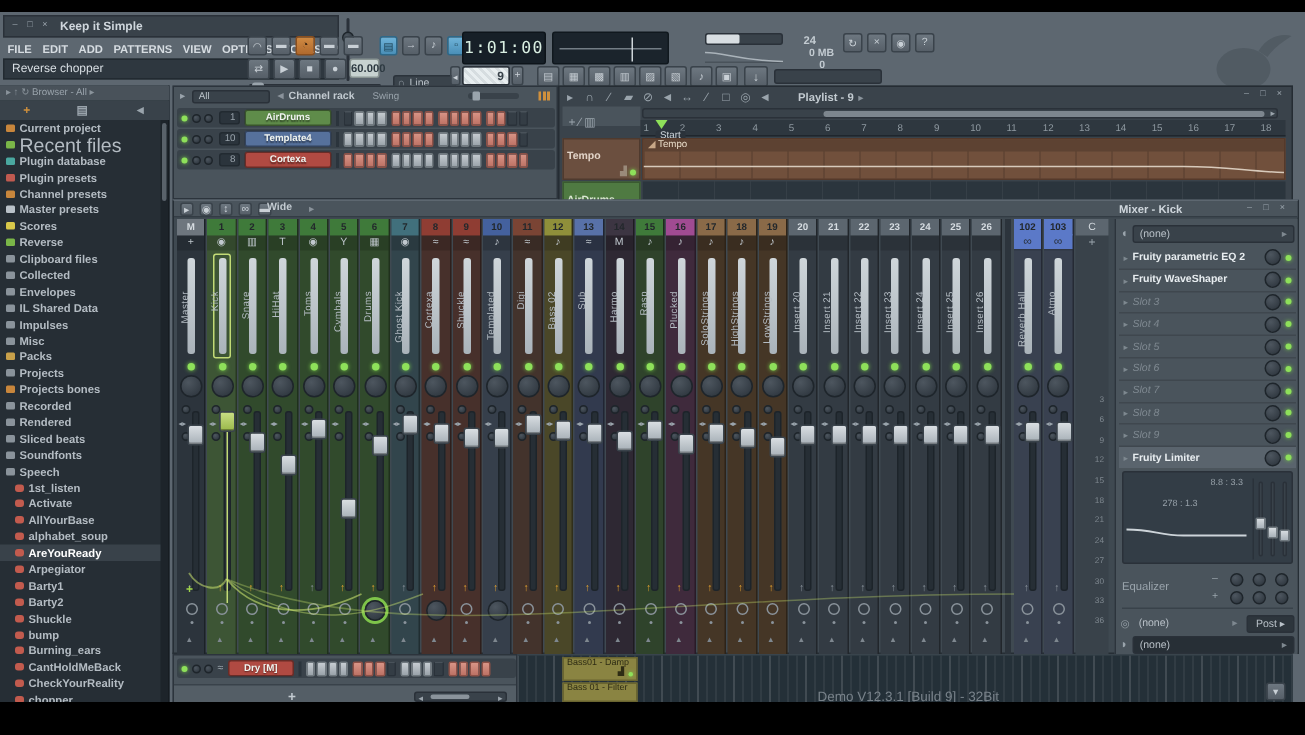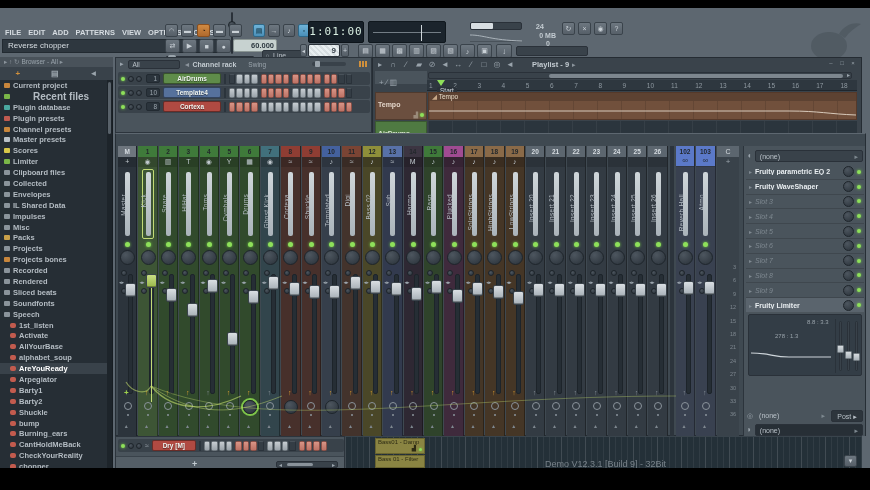--- a/index.html
+++ b/index.html
@@ -32,20 +32,28 @@
 #watermark{color:#78828a;font-size:9px}
 .it{font-style:italic}
 svg{display:block}
 </style>
 </head>
 <body>
 
 <div id="app">
 <div id="ui">
 
+  <div class="abs" id="titlebar">
+    <div style="display:flex;gap:2px;margin-left:3px">
+      <div class="winbtn">–</div>
+      <div class="winbtn">□</div>
+      <div class="winbtn">×</div>
+    </div>
+    <span id="title">Keep it Simple</span>
+  </div>
   <div class="abs" id="menubar">
         <span>FILE</span>
         <span>EDIT</span>
         <span>ADD</span>
         <span>PATTERNS</span>
         <span>VIEW</span>
         <span>OPTIONS</span>
         <span>TOOLS</span>
         <span>?</span>
       </div>
@@ -68,21 +76,21 @@
         <div class="btn" style="width: 12px; height: 13px; font-size: 7px;">→</div>
         <div class="btn" style="width: 12px; height: 13px; font-size: 7px;">♪</div>
         <div class="btn blue" style="width: 12px; height: 13px; font-size: 7px;">▫</div>
       </div>
   <div class="abs" id="transicons" style="left:165px;top:31px;display:flex;gap:2px">
         <div class="btn" style="width: 15px; height: 14px; font-size: 7px;">⇄</div>
         <div class="btn" style="width: 15px; height: 14px; font-size: 7px;">▶</div>
         <div class="btn" style="width: 15px; height: 14px; font-size: 7px;">■</div>
         <div class="btn" style="width: 15px; height: 14px; font-size: 7px;">●</div>
       </div>
-  <div class="abs inset" style="left:233px;top:31px;width:44px;height:13px;background:#c7d2d0;border-color:#8a9593;color:#2e3a42;font-size:7.5px;font-weight:bold;text-align:right;line-height:12px;padding-right:2px">60.000</div>
+  <div class="abs inset" style="left:233px;top:31px;width:20px;height:13px;background:#c7d2d0;border-color:#8a9593;color:#2e3a42;font-size:7.5px;font-weight:bold;text-align:right;line-height:12px;padding-right:2px">60.000</div>
   <div class="abs" style="left:262px;top:42px;width:42px;height:11px;background:#3a434b;border:1px solid #2b333b;border-radius:2px;color:#b9c1c8;font-size:7px;line-height:9px;padding-left:10px">
     <span class="abs" style="left:2px;top:0;color:#8a939b">∩</span>
     <span>Line</span>
   </div>
   <div class="abs" style="left:166px;top:47px;width:88px;height:4px">
     <div class="abs inset" style="left:0;top:1px;width:88px;height:2px"></div>
     <div class="abs" style="left:2px;top:0;width:8px;height:4px;background:#9aa4ac;border-radius:2px"></div>
   </div>
 
   <div class="abs" id="timedisp">1:01:00</div>
@@ -142,21 +150,21 @@
           <div style="color: rgb(154, 164, 172); font-size: 8px; font-weight: bold;">▤</div>
           <div style="color: rgb(154, 164, 172); font-size: 8px; font-weight: bold;">◄</div>
         </div>
     <div class="abs" id="browser-list" style="left:0;top:23px;width:108px;height:388px;overflow:hidden">
           <div style="display: flex; align-items: center; height: 10.9px; padding-left: 4px; gap: 3px;">
             <div style="width: 6px; height: 5px; background: rgb(200, 134, 60); border-radius: 1px; flex: 0 0 auto;"></div>
             <div style="color: rgb(180, 188, 195); font-size: 7.5px; font-weight: bold; white-space: nowrap;">Current project</div>
           </div>
           <div style="display: flex; align-items: center; height: 10.9px; padding-left: 4px; gap: 3px;">
             <div style="width: 6px; height: 5px; background: rgb(122, 182, 72); border-radius: 1px; flex: 0 0 auto;"></div>
-            <div style="color: rgb(180, 188, 195); font-size: 10px; font-weight: bold; white-space: nowrap; margin-left: 20px;">Recent files</div>
+            <div style="color: rgb(180, 188, 195); font-size: 13px; font-weight: normal; white-space: nowrap;">Recent files</div>
           </div>
           <div style="display: flex; align-items: center; height: 10.9px; padding-left: 4px; gap: 3px;">
             <div style="width: 6px; height: 5px; background: rgb(74, 168, 160); border-radius: 1px; flex: 0 0 auto;"></div>
             <div style="color: rgb(180, 188, 195); font-size: 7.5px; font-weight: bold; white-space: nowrap;">Plugin database</div>
           </div>
           <div style="display: flex; align-items: center; height: 10.9px; padding-left: 4px; gap: 3px;">
             <div style="width: 6px; height: 5px; background: rgb(192, 90, 80); border-radius: 1px; flex: 0 0 auto;"></div>
             <div style="color: rgb(180, 188, 195); font-size: 7.5px; font-weight: bold; white-space: nowrap;">Plugin presets</div>
           </div>
           <div style="display: flex; align-items: center; height: 10.9px; padding-left: 4px; gap: 3px;">
@@ -166,21 +174,21 @@
           <div style="display: flex; align-items: center; height: 10.9px; padding-left: 4px; gap: 3px;">
             <div style="width: 6px; height: 5px; background: rgb(185, 193, 200); border-radius: 1px; flex: 0 0 auto;"></div>
             <div style="color: rgb(180, 188, 195); font-size: 7.5px; font-weight: bold; white-space: nowrap;">Master presets</div>
           </div>
           <div style="display: flex; align-items: center; height: 10.9px; padding-left: 4px; gap: 3px;">
             <div style="width: 6px; height: 5px; background: rgb(216, 200, 74); border-radius: 1px; flex: 0 0 auto;"></div>
             <div style="color: rgb(180, 188, 195); font-size: 7.5px; font-weight: bold; white-space: nowrap;">Scores</div>
           </div>
           <div style="display: flex; align-items: center; height: 10.9px; padding-left: 4px; gap: 3px;">
             <div style="width: 6px; height: 5px; background: rgb(122, 182, 72); border-radius: 1px; flex: 0 0 auto;"></div>
-            <div style="color: rgb(180, 188, 195); font-size: 7.5px; font-weight: bold; white-space: nowrap;">Limiter</div>
+            <div style="color: rgb(180, 188, 195); font-size: 7.5px; font-weight: bold; white-space: nowrap;">Reverse</div>
           </div>
           <div style="display: flex; align-items: center; height: 10.9px; padding-left: 4px; gap: 3px;">
             <div style="width: 6px; height: 5px; background: rgb(138, 147, 155); border-radius: 1px; flex: 0 0 auto;"></div>
             <div style="color: rgb(180, 188, 195); font-size: 7.5px; font-weight: bold; white-space: nowrap;">Clipboard files</div>
           </div>
           <div style="display: flex; align-items: center; height: 10.9px; padding-left: 4px; gap: 3px;">
             <div style="width: 6px; height: 5px; background: rgb(138, 147, 155); border-radius: 1px; flex: 0 0 auto;"></div>
             <div style="color: rgb(180, 188, 195); font-size: 7.5px; font-weight: bold; white-space: nowrap;">Collected</div>
           </div>
           <div style="display: flex; align-items: center; height: 10.9px; padding-left: 4px; gap: 3px;">
@@ -502,20 +510,37 @@
       <span class="abs" style="left:76px;top:2px;color:#c3cbd1;font-size:9px;font-weight:bold">+</span>
       <div class="abs inset" style="left:160px;top:4px;width:62px;height:7px">
         <span class="abs" style="left:2px;top:-1px;color:#9aa4ac;font-size:6px">◂</span>
         <div class="abs" style="left:10px;top:1px;width:26px;height:3px;background:#8a939b;border-radius:2px"></div>
         <span class="abs" style="right:2px;top:-1px;color:#9aa4ac;font-size:6px">▸</span>
       </div>
     </div>
   </div>
 
   <div class="abs" style="left:115px;top:125px;width:751px;height:303px;background:#3f4951;border:1px solid #262e35;border-top-color:#5d6770">
+    <div class="abs" style="left:0;top:0;width:749px;height:11px;background:#4a545c;border-bottom:1px solid #333c44">
+      <div class="abs" id="mixer-tb-icons" style="left:4px;top:0;display:flex;gap:4px;align-items:center;height:11px">
+            <div class="btn" style="width: 9px; height: 9px; font-size: 7px;">▸</div>
+            <div class="btn" style="width: 9px; height: 9px; font-size: 7px;">◉</div>
+            <div class="btn" style="width: 9px; height: 9px; font-size: 7px;">↕</div>
+            <div class="btn" style="width: 9px; height: 9px; font-size: 7px;">∞</div>
+            <div class="btn" style="width: 9px; height: 9px; font-size: 7px;">▬</div>
+          </div>
+      <span class="abs" style="left:62px;top:1px;color:#c3cbd1;font-size:7px;font-weight:bold">Wide</span>
+      <span class="abs" style="left:90px;top:1px;color:#8a939b;font-size:7px">▸</span>
+      <span class="abs" style="left:630px;top:1px;color:#cfd6dc;font-size:7.5px;font-weight:bold">Mixer - Kick</span>
+      <div class="abs" style="right:6px;top:2px;display:flex;gap:3px">
+        <div class="winbtn">–</div>
+        <div class="winbtn">□</div>
+        <div class="winbtn">×</div>
+      </div>
+    </div>
     <div class="abs" id="strips" style="left:2px;top:12px;width:625px;height:290px">
           <div style="position: absolute; left: 0px; top: 0px; width: 19.4px; height: 290px; background: rgb(44, 52, 60); border-right: 1px solid rgba(0, 0, 0, 0.35);">
             <div style="height: 11px; background: rgb(110, 118, 126); color: rgb(214, 220, 225); font-size: 6.5px; font-weight: bold; text-align: center; line-height: 11px;">M</div>
             <div style="height: 10px; color: rgb(192, 200, 206); font-size: 7px; text-align: center; line-height: 10px; background: rgba(0, 0, 0, 0.15);">+</div>
             <div style="position: absolute; left: 7.2px; top: 26px; width: 5px; height: 64px; background: linear-gradient(rgb(207, 214, 218), rgb(170, 179, 186)); border-radius: 2px;"></div>
             <div class="vname" style="left: 2px; top: 48px; max-height: 62px;">Master</div>
             <div class="led" style="position: absolute; left: 7.2px; top: 96px; width: 5px; height: 5px;"></div>
             <div class="knob" style="position: absolute; left: 2.2px; top: 104px; width: 15px; height: 15px;"></div>
             <div class="knob" style="position: absolute; left: 3px; top: 124px; width: 6px; height: 6px;"></div>
             <div style="position: absolute; left: 1px; top: 133px; font-size: 5px; color: rgb(154, 164, 172);">◂▸</div>
@@ -1114,20 +1139,33 @@
         <div class="abs" style="left:86px;top:4px;width:26px;height:54px;border-left:1px solid #2a323a">
           <div class="abs inset" style="left:3px;top:2px;width:3px;height:50px"></div>
           <div class="abs inset" style="left:11px;top:2px;width:3px;height:50px"></div>
           <div class="abs inset" style="left:19px;top:2px;width:3px;height:50px"></div>
           <div class="abs" style="left:1px;top:26px;width:7px;height:8px;background:linear-gradient(#d6dbdf,#aab3ba);border:1px solid #70797f;border-radius:1px"></div>
           <div class="abs" style="left:9px;top:32px;width:7px;height:8px;background:linear-gradient(#d6dbdf,#aab3ba);border:1px solid #70797f;border-radius:1px"></div>
           <div class="abs" style="left:17px;top:34px;width:7px;height:8px;background:linear-gradient(#d6dbdf,#aab3ba);border:1px solid #70797f;border-radius:1px"></div>
         </div>
       </div>
 
+      <div class="abs" style="left:4px;top:234px;width:114px;height:26px;border-bottom:1px solid #39424a">
+        <span style="color:#9aa4ac;font-size:7.5px">Equalizer</span>
+        <div class="abs" id="eq-knobs" style="right:0;top:0;width:56px;height:24px">
+              <div class="knob" style="position: absolute; left: 14px; top: 2px; width: 9px; height: 9px;"></div>
+              <div class="knob" style="position: absolute; left: 29px; top: 2px; width: 9px; height: 9px;"></div>
+              <div class="knob" style="position: absolute; left: 44px; top: 2px; width: 9px; height: 9px;"></div>
+              <div class="knob" style="position: absolute; left: 14px; top: 14px; width: 9px; height: 9px;"></div>
+              <div class="knob" style="position: absolute; left: 29px; top: 14px; width: 9px; height: 9px;"></div>
+              <div class="knob" style="position: absolute; left: 44px; top: 14px; width: 9px; height: 9px;"></div>
+              <div style="position: absolute; left: 2px; top: 2px; color: rgb(154, 164, 172); font-size: 7px;">–</div>
+              <div style="position: absolute; left: 2px; top: 14px; color: rgb(154, 164, 172); font-size: 7px;">+</div>
+            </div>
+      </div>
 
       <div class="abs" style="left:3px;top:263px;width:116px;height:13px;display:flex;align-items:center;gap:3px">
         <span style="color:#9aa4ac;font-size:7px">◎</span>
         <div style="flex:1;height:12px;color:#b9c1c8;font-size:7px;line-height:11px;padding:0 3px;display:flex;justify-content:space-between">
           <span>(none)</span>
               <span style="color:#7e8890">▸</span>
         </div>
         <div class="inset" style="width:32px;height:12px;background:#2d353c;color:#b9c1c8;font-size:7px;line-height:11px;text-align:center"><span>Post</span> ▸</div>
       </div>
 

